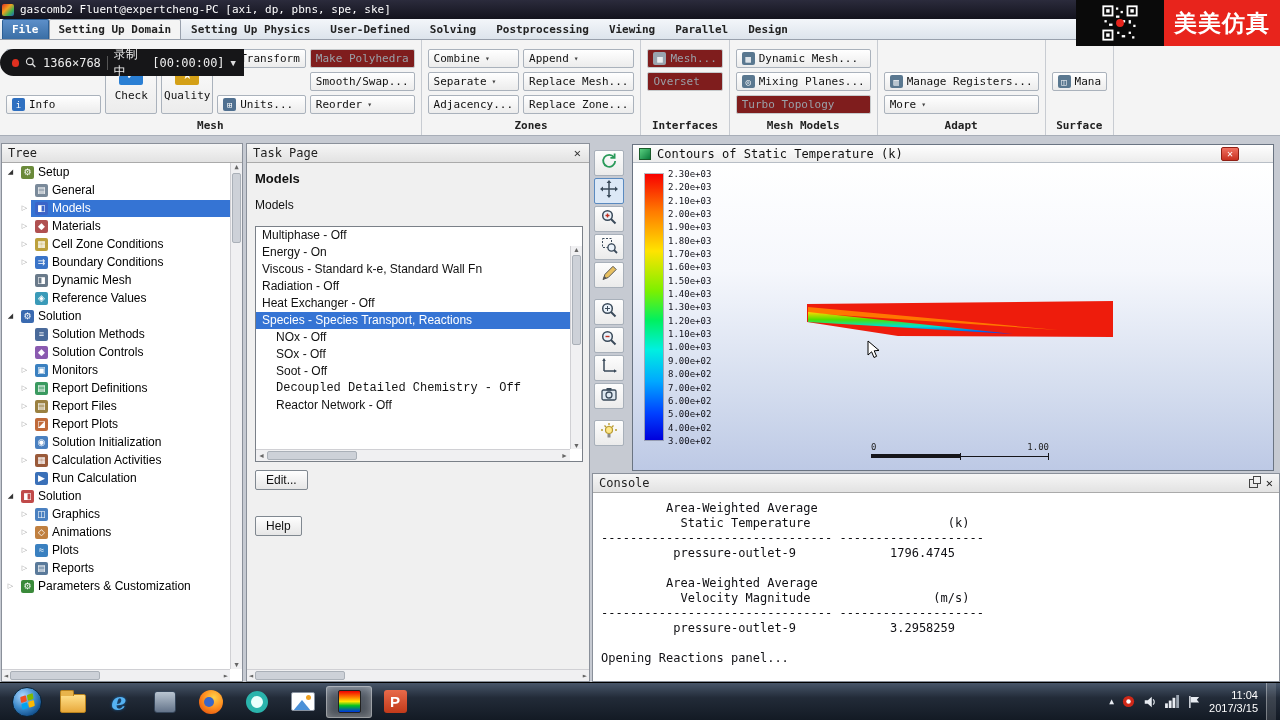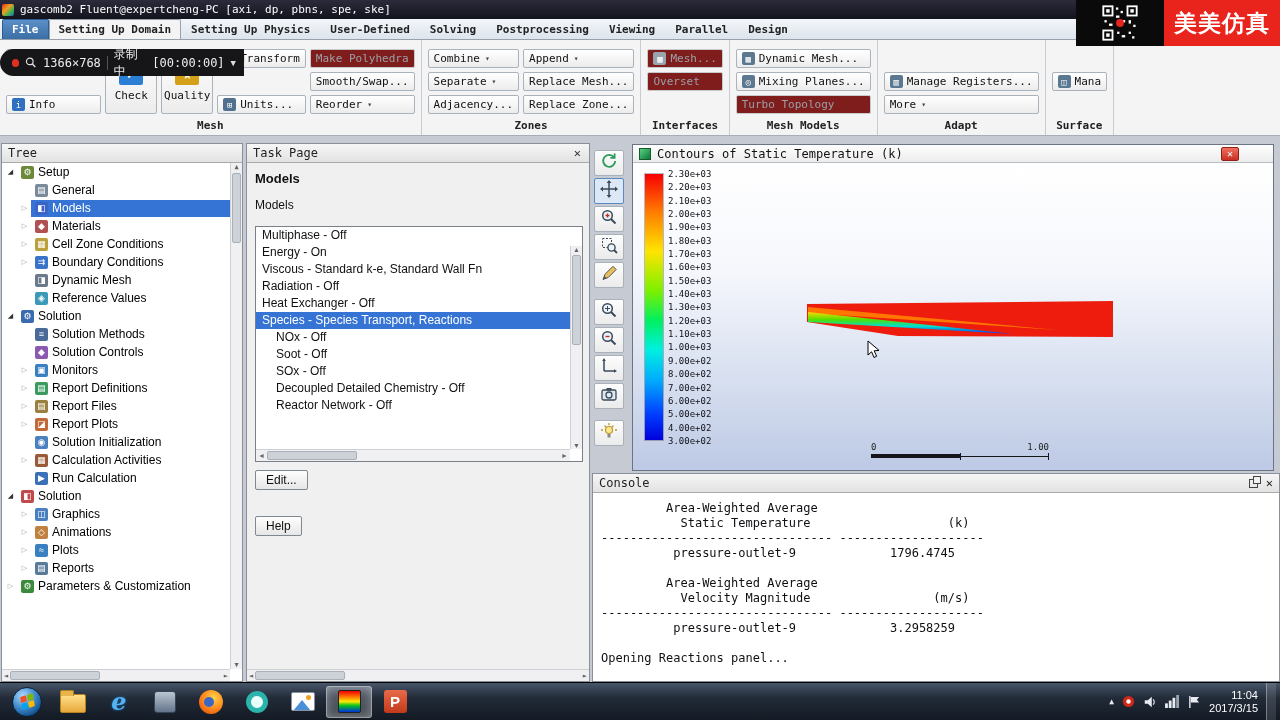--- a/index.html
+++ b/index.html
@@ -493,23 +493,23 @@
       <div id="tp-sub">Models</div>
       <div id="listbox">
         <div id="models-list">
             <div class="mrow" style="padding-left: 6px;">Multiphase - Off</div>
             <div class="mrow" style="padding-left: 6px;">Energy - On</div>
             <div class="mrow" style="padding-left: 6px;">Viscous - Standard k-e, Standard Wall Fn</div>
             <div class="mrow" style="padding-left: 6px;">Radiation - Off</div>
             <div class="mrow" style="padding-left: 6px;">Heat Exchanger - Off</div>
             <div class="mrow sel" style="padding-left: 6px;">Species - Species Transport, Reactions</div>
             <div class="mrow" style="padding-left: 20px;">NOx - Off</div>
+            <div class="mrow" style="padding-left: 20px;">SOx - Off</div>
             <div class="mrow" style="padding-left: 20px;">Soot - Off</div>
-            <div class="mrow" style="padding-left: 20px;">SOx - Off</div>
-            <div class="mrow" style="padding-left: 20px;">Decoupled Detailed Chemistry - Off</div>
+            <div class="mrow" style="padding-left: 20px; font-family: Liberation Mono, monospace;">Decoupled Detailed Chemistry - Off</div>
             <div class="mrow" style="padding-left: 20px;">Reactor Network - Off</div>
           </div>
         <div class="vscroll" style="bottom:12px">
             <span>▲</span>
             <span class="vtrack">
               <span class="vthumb" style="height:90px"></span>
             </span>
             <span>▼</span>
           </div>
         <div class="hscroll">

